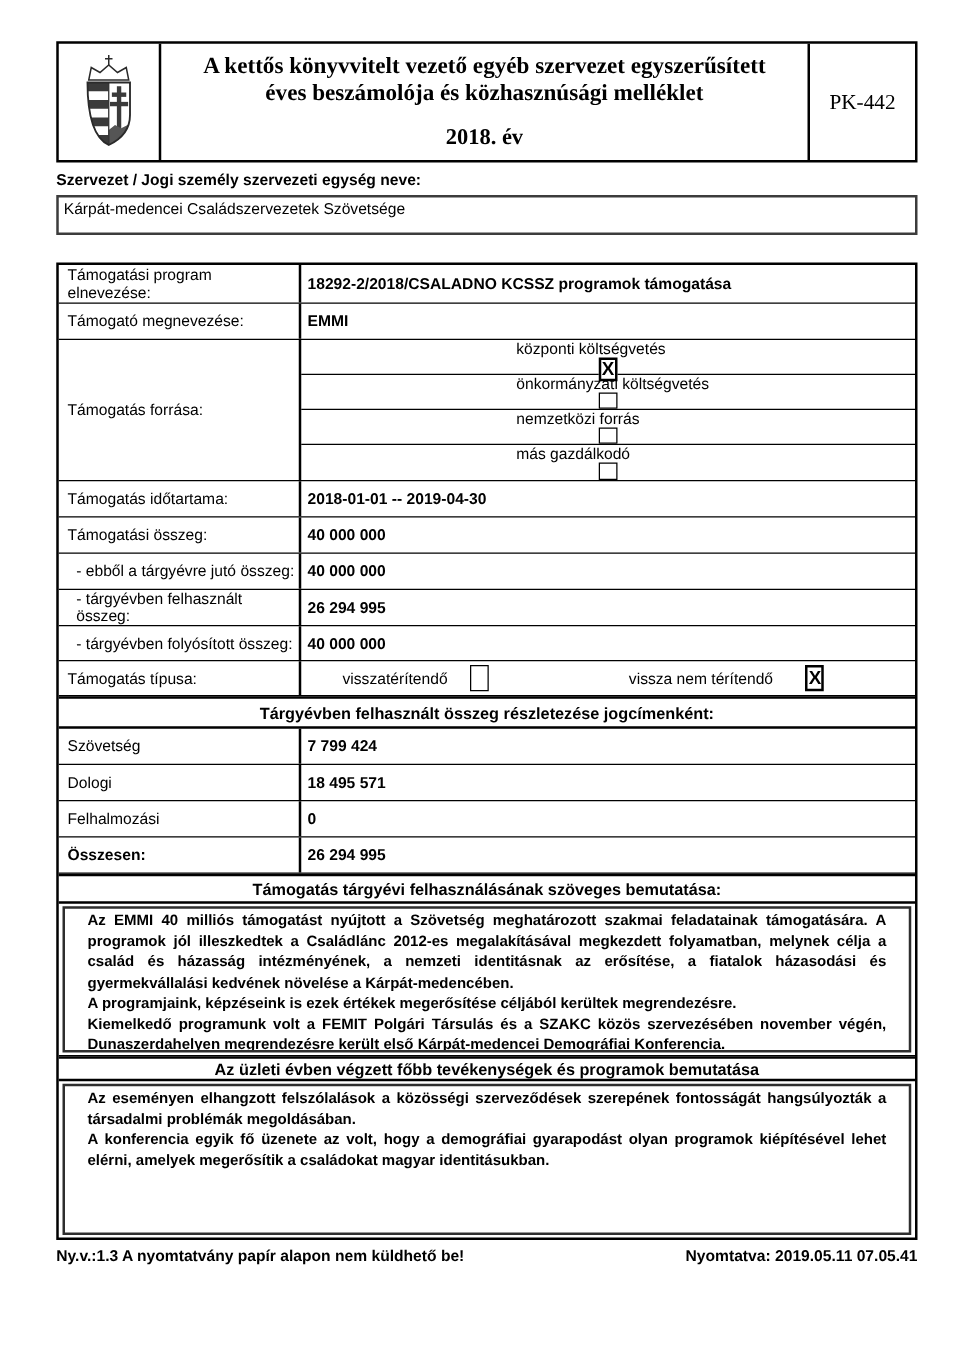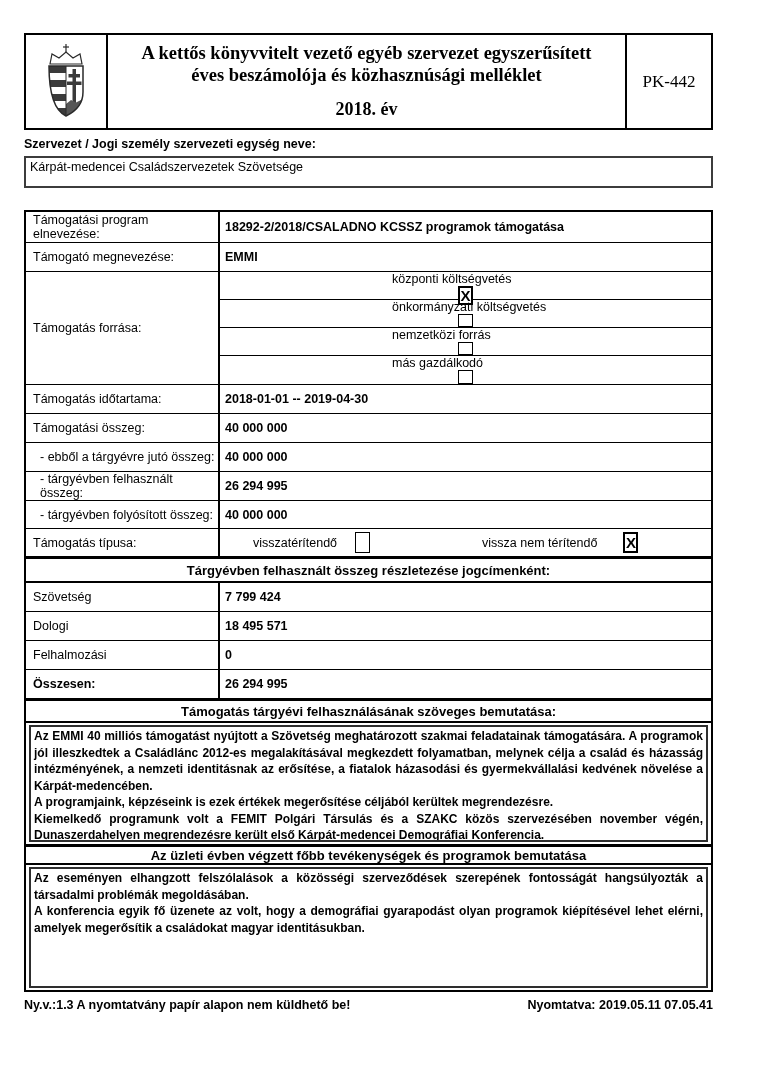--- a/index.html
+++ b/index.html
@@ -1,18 +1,18 @@
 <!DOCTYPE html>
 <html><head>
 <meta charset="utf-8">
 <style>
   html,body{margin:0;padding:0;background:#fff;}
   body{width:763px;height:1080px;font-family:"Liberation Sans",sans-serif;color:#000;}
   .page{position:relative;width:763px;height:1080px;background:#fff;overflow:hidden;}
-  .content{position:absolute;left:24px;top:33px;width:689px;}
+  .content{position:absolute;left:45px;top:33px;width:689px;}
 
   
   .header-box{display:flex;border:2px solid #000;height:97px;box-sizing:border-box;background:#fff;}
   .logo-cell{width:80px;border-right:2px solid #000;display:flex;align-items:center;justify-content:center;flex-shrink:0;}
   .title-cell{flex:1;border-right:2px solid #000;text-align:center;font-family:"Liberation Serif",serif;font-weight:bold;padding-top:7px;box-sizing:border-box;}
   .title-line{font-size:18.5px;line-height:22px;}
   .year{font-size:18px;margin-top:13px;}
   .code-cell{width:84px;display:flex;align-items:center;justify-content:center;font-family:"Liberation Serif",serif;font-size:17px;flex-shrink:0;}
 
   
@@ -42,21 +42,21 @@
   .t-cb1{margin-left:18px;}
   .t-lab2{margin-left:112px;}
   .t-cb2{margin-left:26px;}
 
   .hrow{border-top:2px solid #000;border-bottom:2px solid #000;text-align:center;font-weight:bold;font-size:13px;display:flex;align-items:center;justify-content:center;box-sizing:border-box;}
   .hd26{height:26px}.hd24{height:24px}.hd20{height:20px}
   .hrow:last-child{border-bottom:none;}
 
   .trow{border-bottom:1px solid #000;padding:2px 3px;box-sizing:border-box;}
   .trow.last{border-bottom:none;}
-  .tbox{border:2px solid #2e2e2e;font-size:12px;font-weight:bold;line-height:16.5px;padding:1px 3px;white-space:pre-line;text-align:justify;box-sizing:border-box;overflow:hidden;}
+  .tbox{border:2px solid #2e2e2e;font-size:12px;font-weight:bold;line-height:16.5px;padding:1px 18px;white-space:pre-line;text-align:justify;box-sizing:border-box;overflow:hidden;}
   .tbox1{height:117px;}
   .tbox2{height:121px;}
 
   .footer{display:flex;justify-content:space-between;margin-top:6px;font-size:12.5px;font-weight:bold;}
 </style>
 </head>
 <body>
 
 <div class="page">
   <div class="content">

